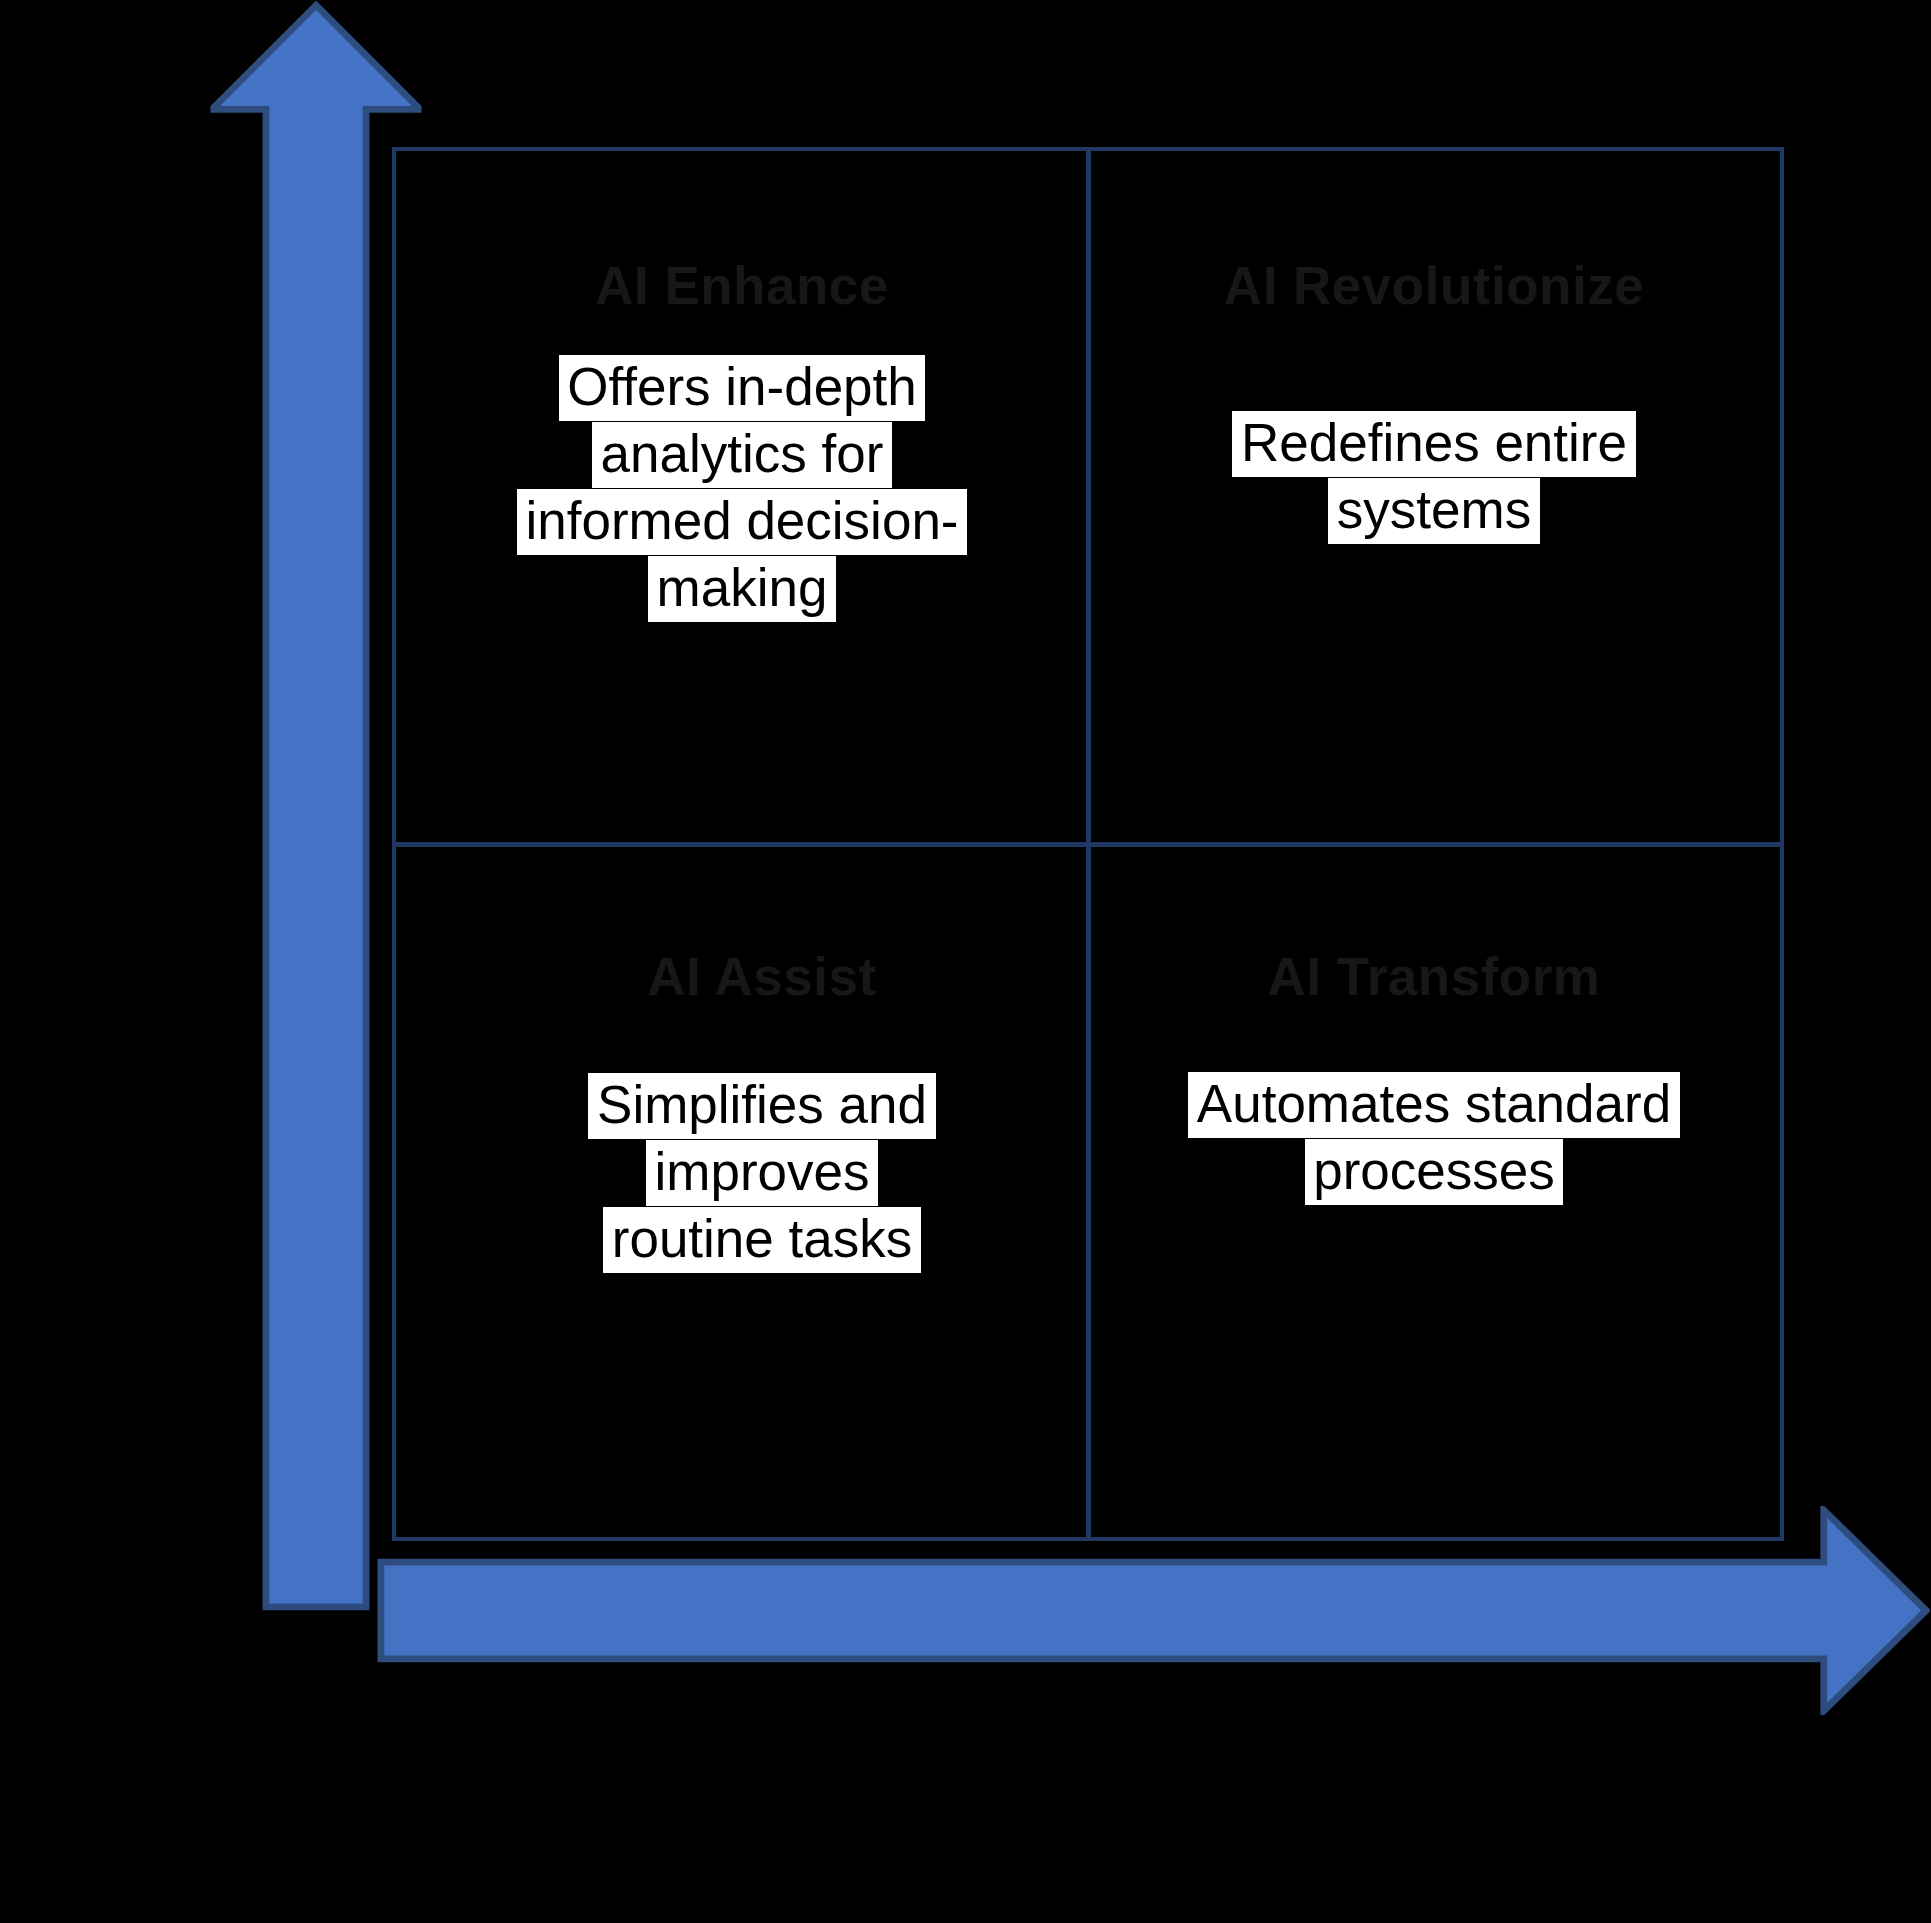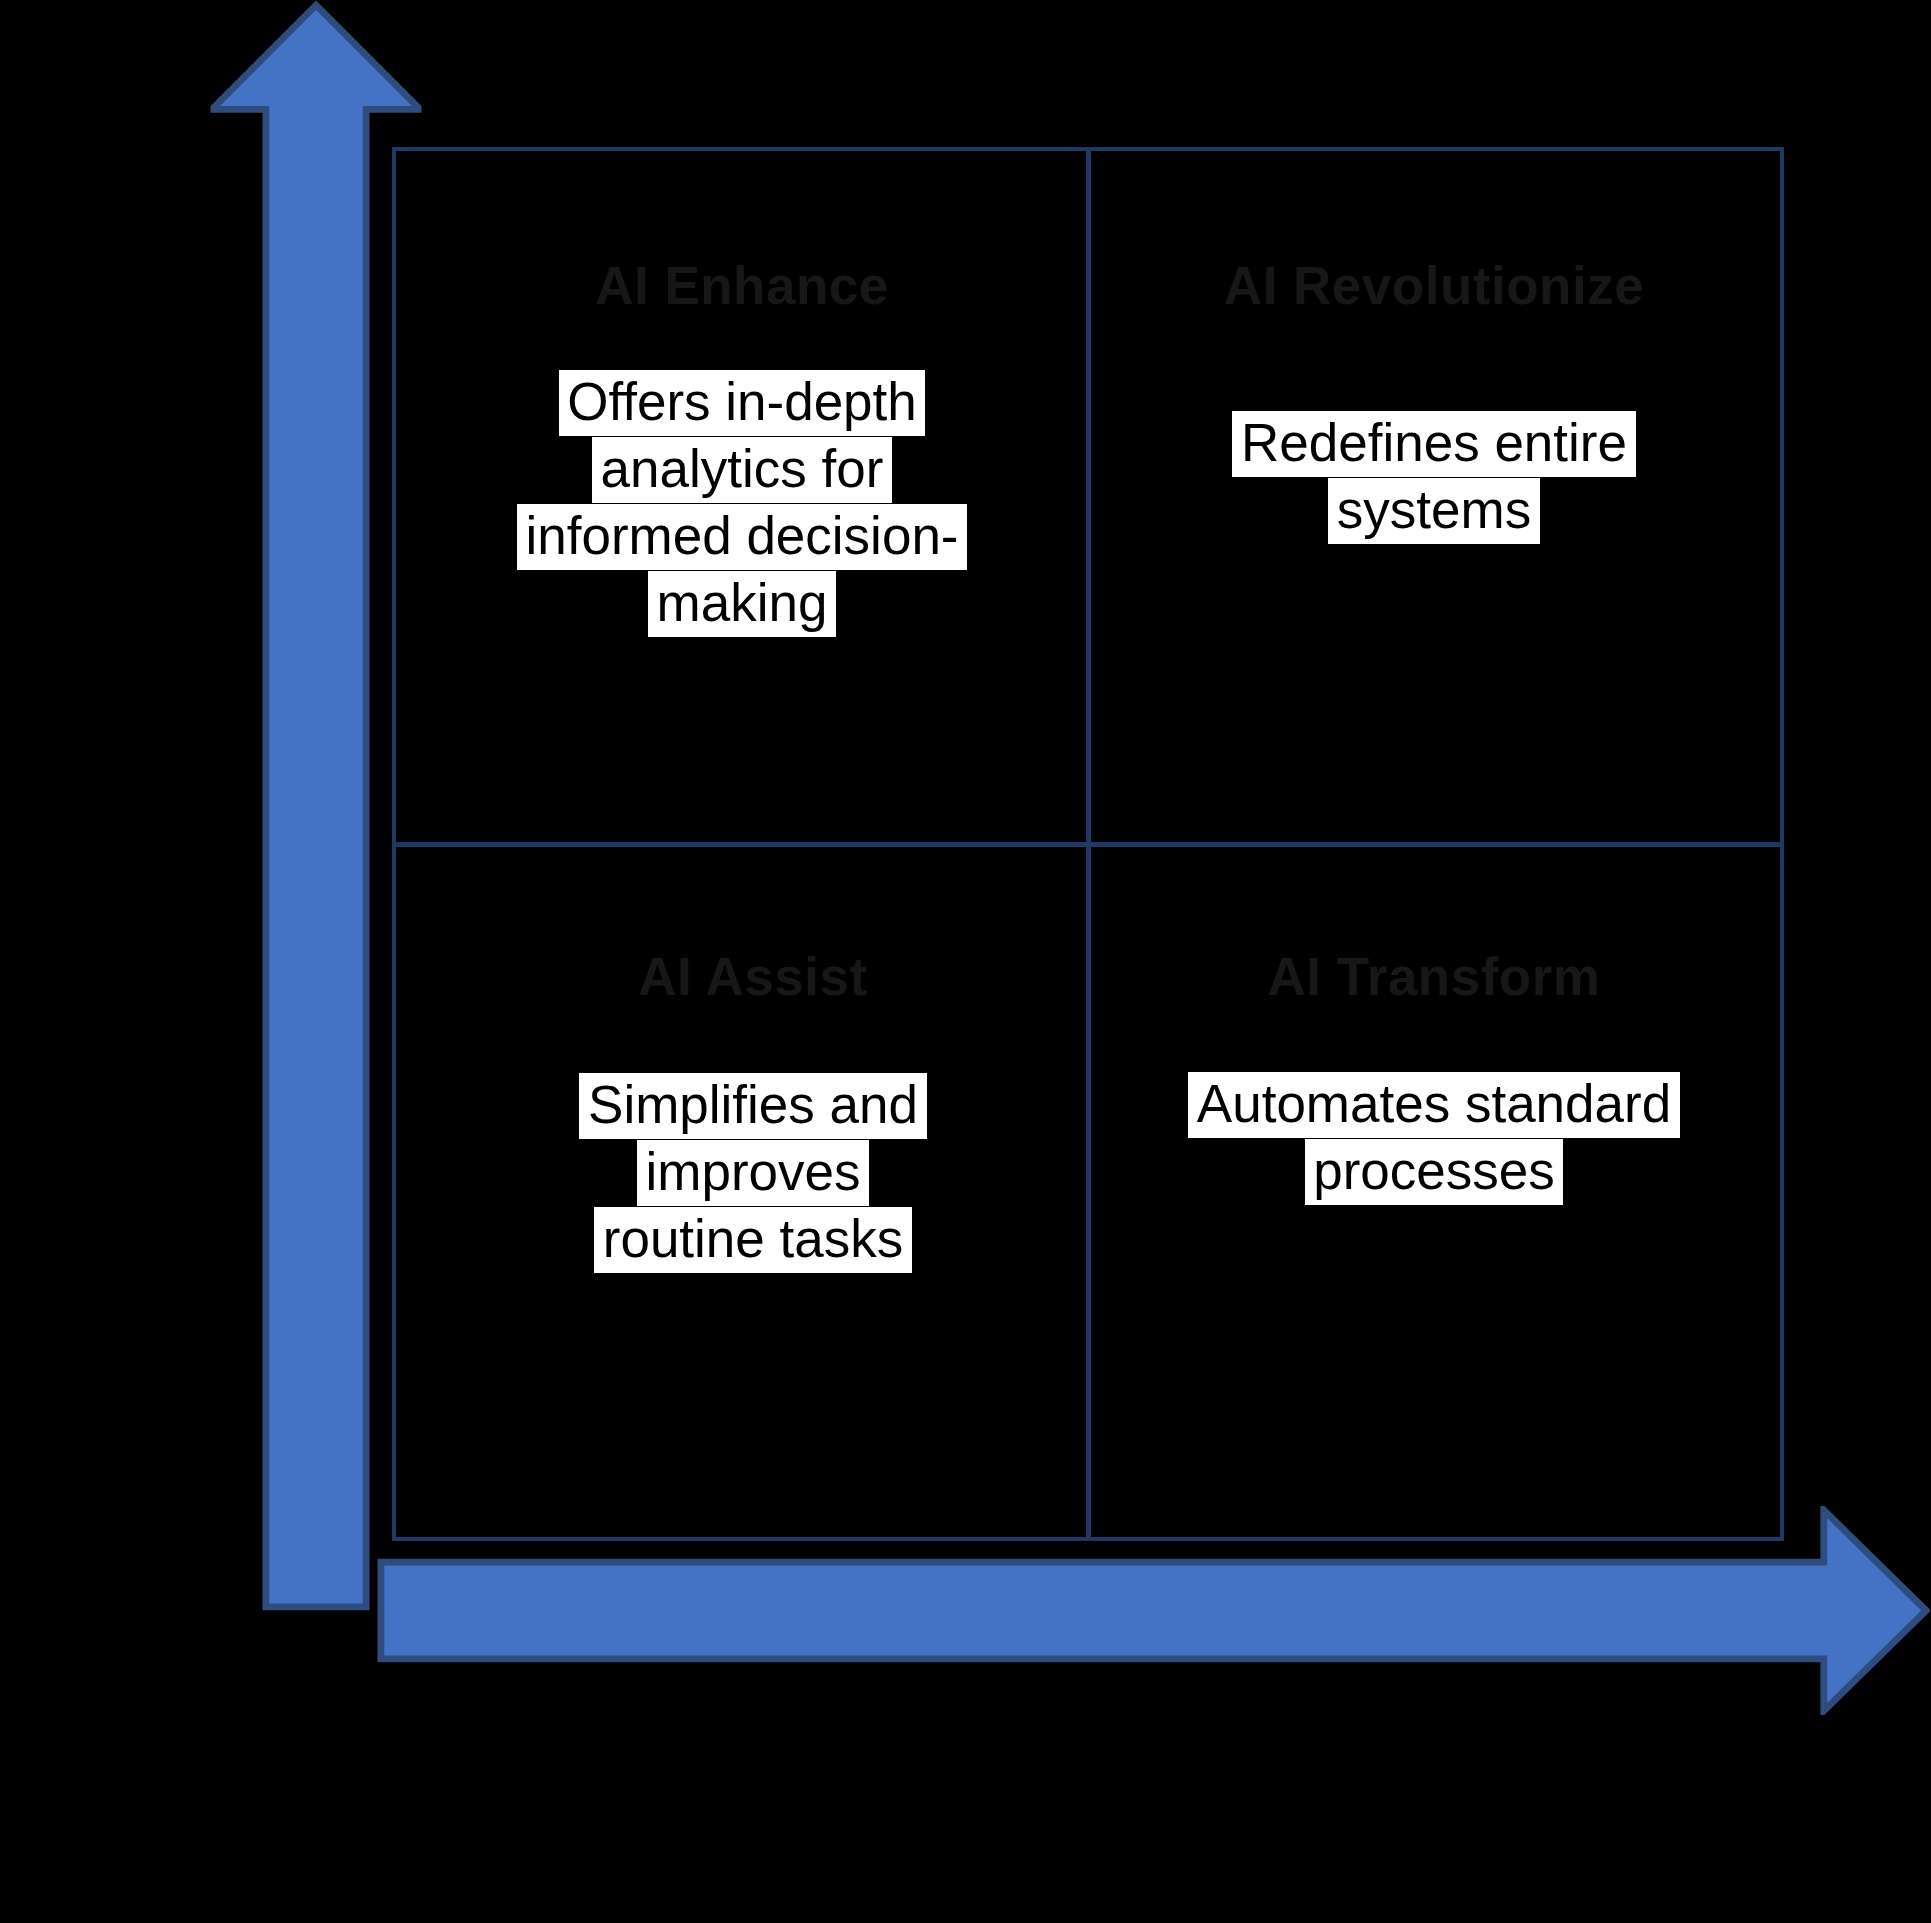--- a/index.html
+++ b/index.html
@@ -54,23 +54,23 @@
   
   .quadrant {
     position: absolute;
     width: 50%;
     height: 50%;
     box-sizing: border-box;
     display: flex;
     flex-direction: column;
     align-items: center;
   }
-  .q-tl { left: 0;   top: 0; gap: 15px;   }
+  .q-tl { left: 0;   top: 0;   }
   .q-tr { left: 50%; top: 0;   }
-  .q-bl { left: 3px;   top: 50%; padding-left: 16px; }
+  .q-bl { left: 12px;   top: 50%; padding-left: 16px; }
   .q-br { left: 50%; top: 50%; }
 
   .quadrant-title {
     font-size: 53px;
     font-weight: bold;
     color: #171717;
     letter-spacing: 0.5px;
     line-height: 1.0;
     white-space: nowrap;
   }

